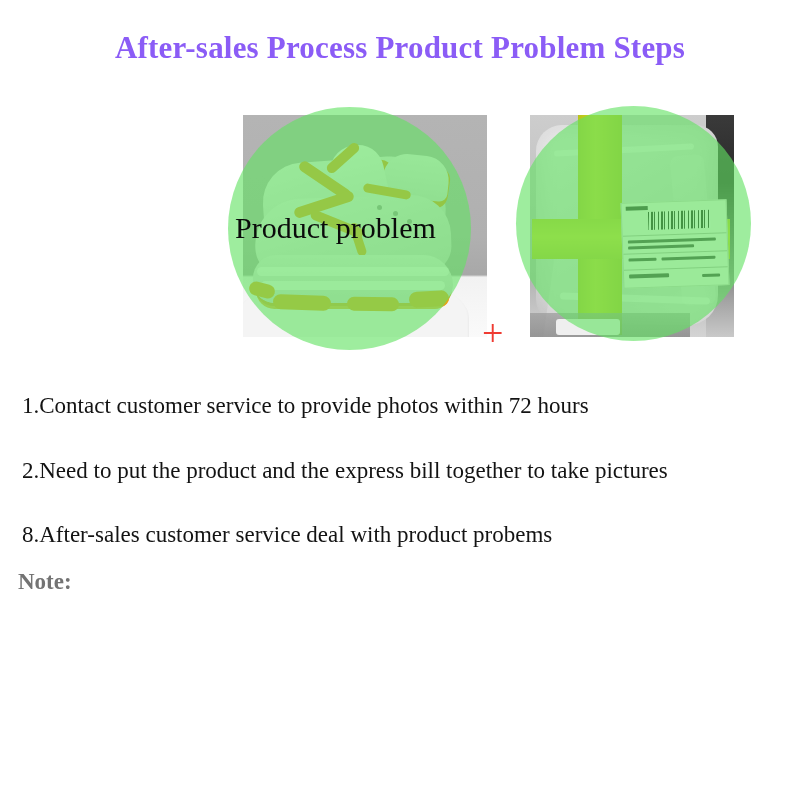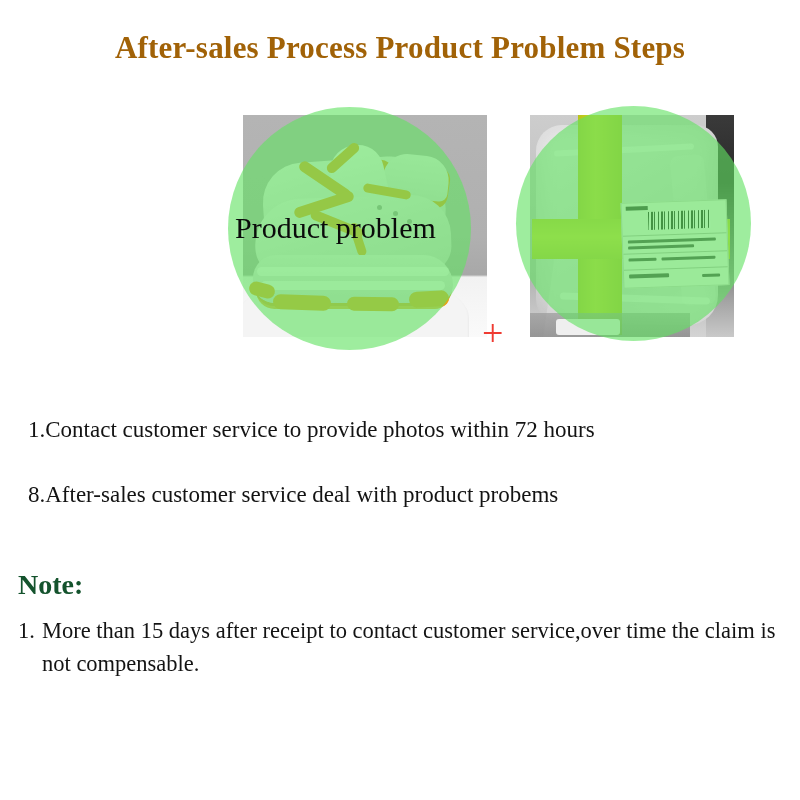--- a/index.html
+++ b/index.html
@@ -25,21 +25,21 @@
 
   
   .title {
     position: absolute;
     left: 0;
     top: 30px;
     width: 800px;
     text-align: center;
     font-size: 31px;
     font-weight: bold;
-    color: #a16207;
+    color: #8b5cf6;
     letter-spacing: 0.2px;
     font-family: "Liberation Serif", "DejaVu Serif", serif;
     white-space: nowrap;
   }
 
   
   .example-row {
     position: absolute;
     left: 0;
     top: 110px;
@@ -324,41 +324,40 @@
     position: absolute;
     left: 26px; bottom: 2px;
     width: 64px; height: 16px;
     background: #efefef;
     border-radius: 3px;
   }
 
   
   .steps {
     position: absolute;
-    left: 28px;
+    left: 22px;
     top: 392px;
     width: 770px;
-    margin-top: 24px;
   }
   .step {
     font-size: 23px;
     color: #131313;
     line-height: 1.2;
     margin-bottom: 37px;
     white-space: nowrap;
   }
 
   
   .note-label {
     position: absolute;
     left: 18px;
     top: 568px;
-    font-size: 28px;
+    font-size: 23px;
     font-weight: bold;
-    color: #14532d;
+    color: #737373;
     line-height: 1.2;
   }
   .notes {
     position: absolute;
     left: 18px;
     top: 614px;
     width: 772px;
   }
   .note-item {
     font-size: 22.5px;
@@ -451,23 +450,21 @@
         <div class="parcel-bottom"></div>
         <div class="parcel-bottom-white"></div>
       </div>
       <div class="green-circle"></div>
     </div>
 
   </div>
 
   <div class="steps">
     <div class="step">1.Contact customer service to provide photos within 72 hours</div>
+    <div class="step">2.Need to put the product and the express bill together to take pictures</div>
     <div class="step">8.After-sales customer service deal with product probems</div>
   </div>
 
   <div class="note-label">Note:</div>
   <div class="notes">
-    <div class="note-item">
-      <span class="marker">1.</span><span>More than 15 days after receipt to contact customer service,over time the claim is not compensable.</span>
-    </div>
   </div>
 
 </div>
 
 </body></html>

